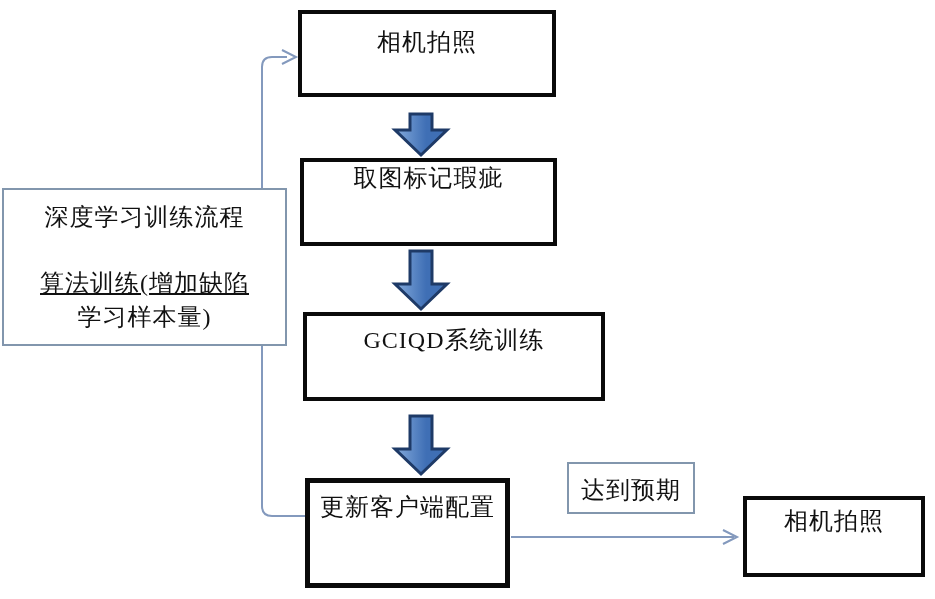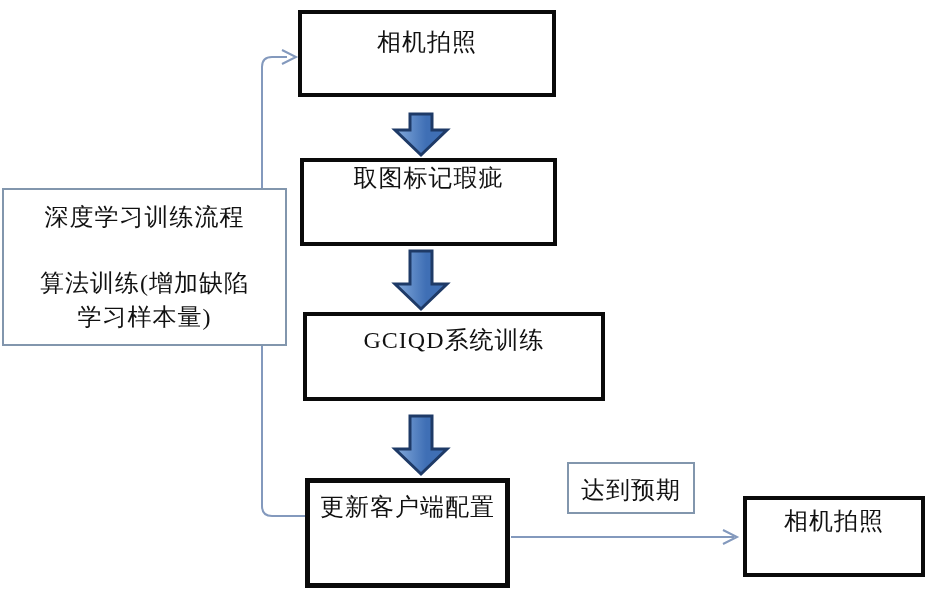--- a/index.html
+++ b/index.html
@@ -37,21 +37,21 @@
   #node-update-config     { left: 305px; top: 478px; width: 205px; height: 110px; padding-top: 9px;
                             border-width: 5px; line-height: 31px; }
   #node-expectation       { left: 567px; top: 462px; width: 128px; height: 52px;  padding-top: 11px; }
   #node-iteration-complete{ left: 743px; top: 496px; width: 182px; height: 81px;  padding-top: 6px; }
   #note-box {
     left: 2px; top: 157px; width: 285px; height: 158px;
     padding-top: 10px;
     line-height: 34px;
     margin-top: 31px;
   }
-  #note-box .note-line2 { margin-top: 32px; }
+  #note-box .note-line2 { margin-top: 32px; text-decoration: underline; }
   .overlay-svg {
     position: absolute;
     left: 0; top: 0;
     width: 935px; height: 599px;
     pointer-events: none;
   }
   .block-arrow {
     fill: url(#blockArrowGrad);
     stroke: var(--block-arrow-outline, #1e3a67);
     stroke-width: 3;

